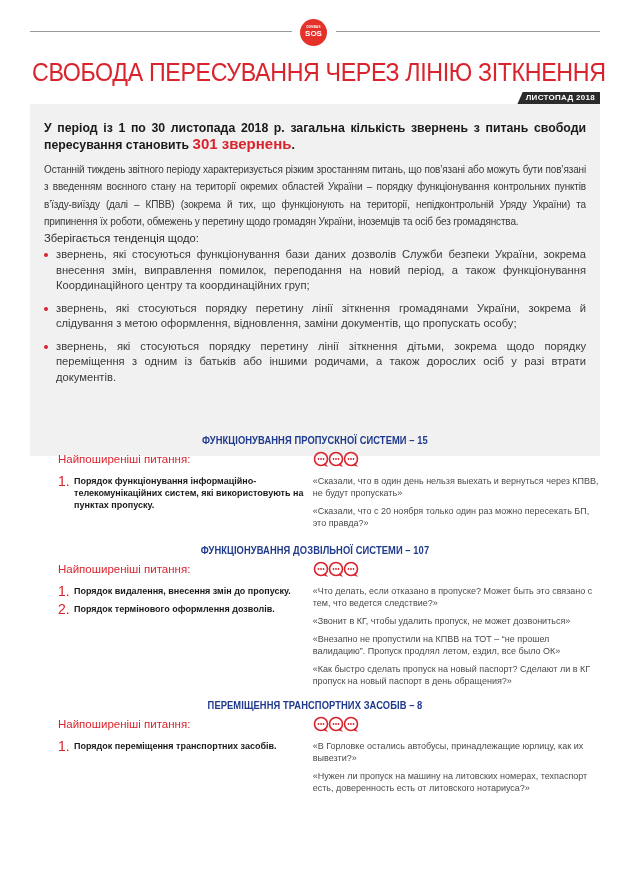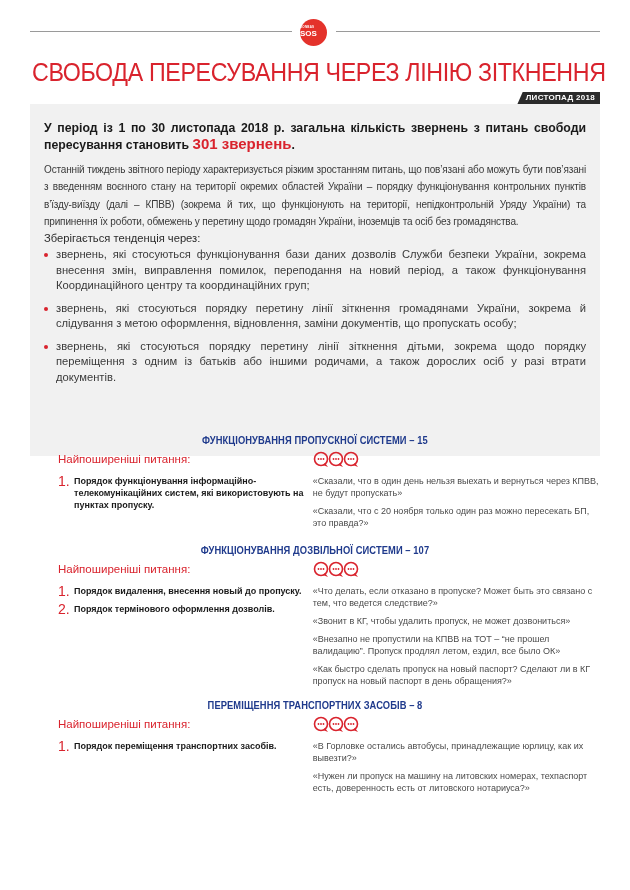--- a/index.html
+++ b/index.html
@@ -1,18 +1,18 @@
 <!DOCTYPE html>
 <html><head>
 <meta charset="utf-8">
 <style>
   * { box-sizing: border-box; margin: 0; padding: 0; }
   body { width: 630px; height: 890px; background: #ffffff; font-family: "Liberation Sans", sans-serif; color: #222; position: relative; overflow: hidden; }
   .topline { position: absolute; top: 31px; height: 1px; background: #9a9a9a; }
-  .logo { position: absolute; left: 300px; top: 19px; width: 27px; height: 27px; border-radius: 50%; background: #e4322b; color: #fff; }
+  .logo { position: absolute; left: 300px; top: 19px; width: 27px; height: 27px; border-radius: 50%; background: #e4322b; color: #fff; text-align: center; }
   .logo .small { display: block; font-size: 3px; font-weight: bold; margin-top: 6px; line-height: 4px; letter-spacing: 0.2px; }
   .logo .big { display: block; font-size: 8px; font-weight: bold; line-height: 9px; }
   .title { position: absolute; left: 32px; top: 58px; width: 570px; font-size: 25px; color: #d9232d; letter-spacing: -0.4px; font-family: "Liberation Sans", sans-serif; transform: scaleX(0.93); transform-origin: left; white-space: nowrap; }
   .date-badge { position: absolute; right: 30px; top: 92px; height: 16px; background: #2b2b2b; color: #fff; font-size: 8px; font-weight: bold; line-height: 12px; padding: 0 5px 0 10px; clip-path: polygon(7px 0, 100% 0, 100% 100%, 0 100%); letter-spacing: 0.3px; }
   .summary { position: absolute; left: 30px; top: 104px; width: 570px; height: 352px; background: #f1f1f1; padding: 16px 14px 16px 14px; }
   .lead { font-size: 12.3px; font-weight: bold; line-height: 16px; text-align: justify; color: #1a1a1a; }
   .lead .count { color: #d9232d; font-size: 15px; }
   .para { font-size: 10px; line-height: 17.3px; color: #3a3a3a; margin-top: 8px; text-align: justify; letter-spacing: -0.15px; }
   .trend-h { font-size: 11.2px; color: #2a2a2a; margin-top: 1px; line-height: 15px; }
   .bullets { list-style: none; margin-top: 1px; }
@@ -38,21 +38,21 @@
 <div class="logo">
   <span class="small">DONBAS</span>
   <span class="big">SOS</span>
 </div>
 <div class="title">СВОБОДА ПЕРЕСУВАННЯ ЧЕРЕЗ ЛІНІЮ ЗІТКНЕННЯ</div>
 <div class="date-badge">ЛИСТОПАД 2018</div>
 
 <div class="summary">
   <p class="lead"><span>У період із 1 по 30 листопада 2018 р. загальна кількість звернень з питань свободи пересування становить </span><span class="count">301 звернень</span><span>.</span></p>
   <p class="para">Останній тиждень звітного періоду характеризується різким зростанням питань, що пов’язані або можуть бути пов’язані з введенням воєнного стану на території окремих областей України – порядку функціонування контрольних пунктів в’їзду-виїзду (далі – КПВВ) (зокрема й тих, що функціонують на території, непідконтрольній Уряду України) та припинення їх роботи, обмежень у перетину щодо громадян України, іноземців та осіб без громадянства.</p>
-  <p class="trend-h">Зберігається тенденція через:</p>
+  <p class="trend-h">Зберігається тенденція щодо:</p>
   <ul class="bullets">
     <li><span class="dot"></span><span>звернень, які стосуються функціонування бази даних дозволів Служби безпеки України, зокрема внесення змін, виправлення помилок, переподання на новий період, а також функціонування Координаційного центру та координаційних груп;</span></li>
     <li><span class="dot"></span><span>звернень, які стосуються порядку перетину лінії зіткнення громадянами України, зокрема й слідування з метою оформлення, відновлення, заміни документів, що пропускать особу;</span></li>
     <li><span class="dot"></span><span>звернень, які стосуються порядку перетину лінії зіткнення дітьми, зокрема щодо порядку переміщення з одним із батьків або іншими родичами, а також дорослих осіб у разі втрати документів.</span></li>
   </ul>
 </div>
 
 <div class="section" style="top:434px;">
   <div class="sec-title">ФУНКЦІОНУВАННЯ ПРОПУСКНОЇ СИСТЕМИ – 15</div>
   <div class="cols">
@@ -93,21 +93,21 @@
   </div>
 </div>
 
 <div class="section" style="top:544px;">
   <div class="sec-title">ФУНКЦІОНУВАННЯ ДОЗВІЛЬНОЇ СИСТЕМИ – 107</div>
   <div class="cols">
     <div class="left">
       <div class="faq-h">Найпоширеніші питання:</div>
       <div class="q">
           <span class="num">1.</span>
-          <span class="txt">Порядок видалення, внесення новый до пропуску.</span>
+          <span class="txt">Порядок видалення, внесення змін до пропуску.</span>
         </div>
       <div class="q">
           <span class="num">2.</span>
           <span class="txt">Порядок термінового оформлення дозволів.</span>
         </div>
     </div>
     <div class="right">
       <div class="icons">
         <svg width="48" height="18" viewBox="0 0 48 18">
             <g fill="none" stroke="#d9232d" stroke-width="1.6">

